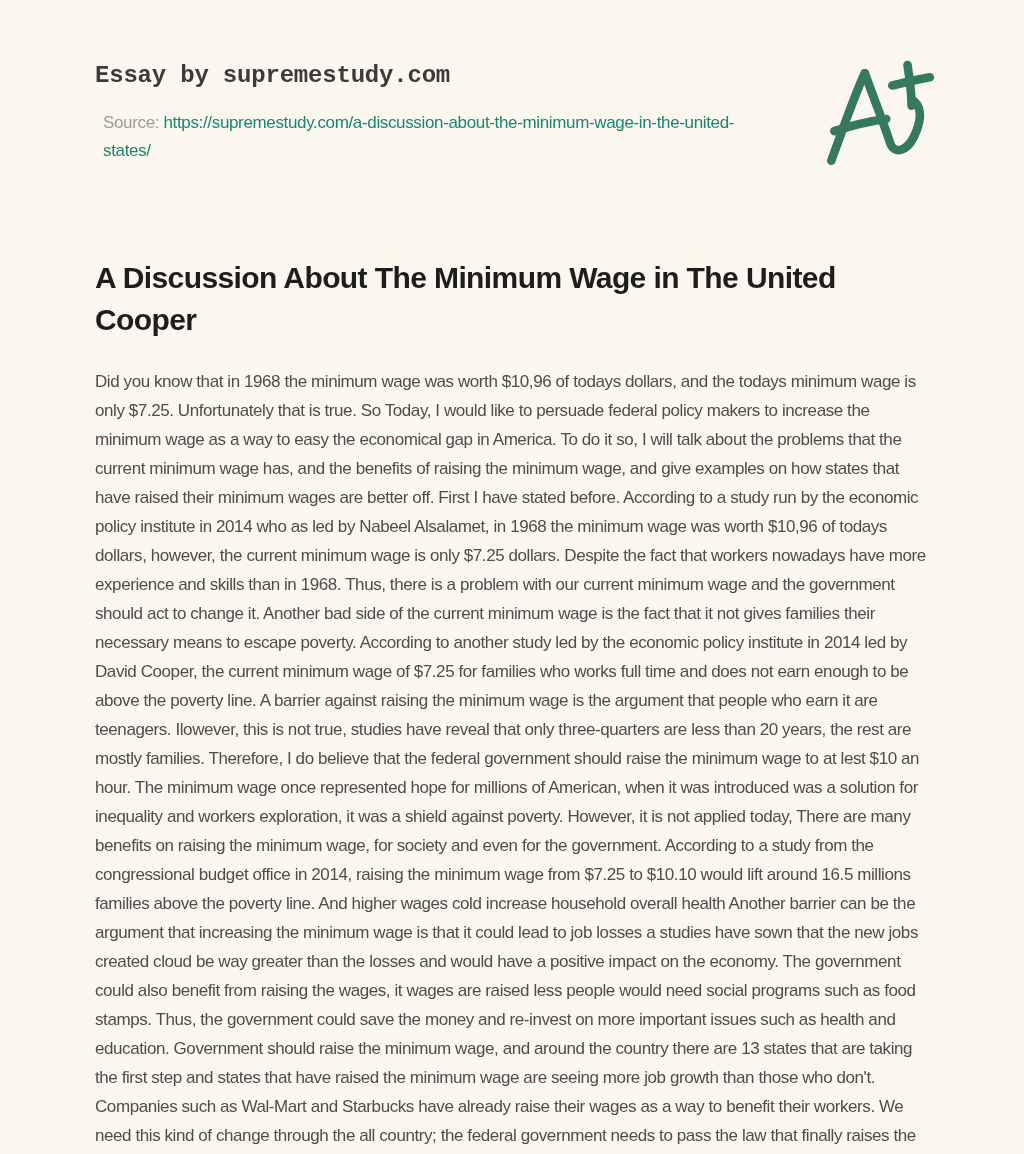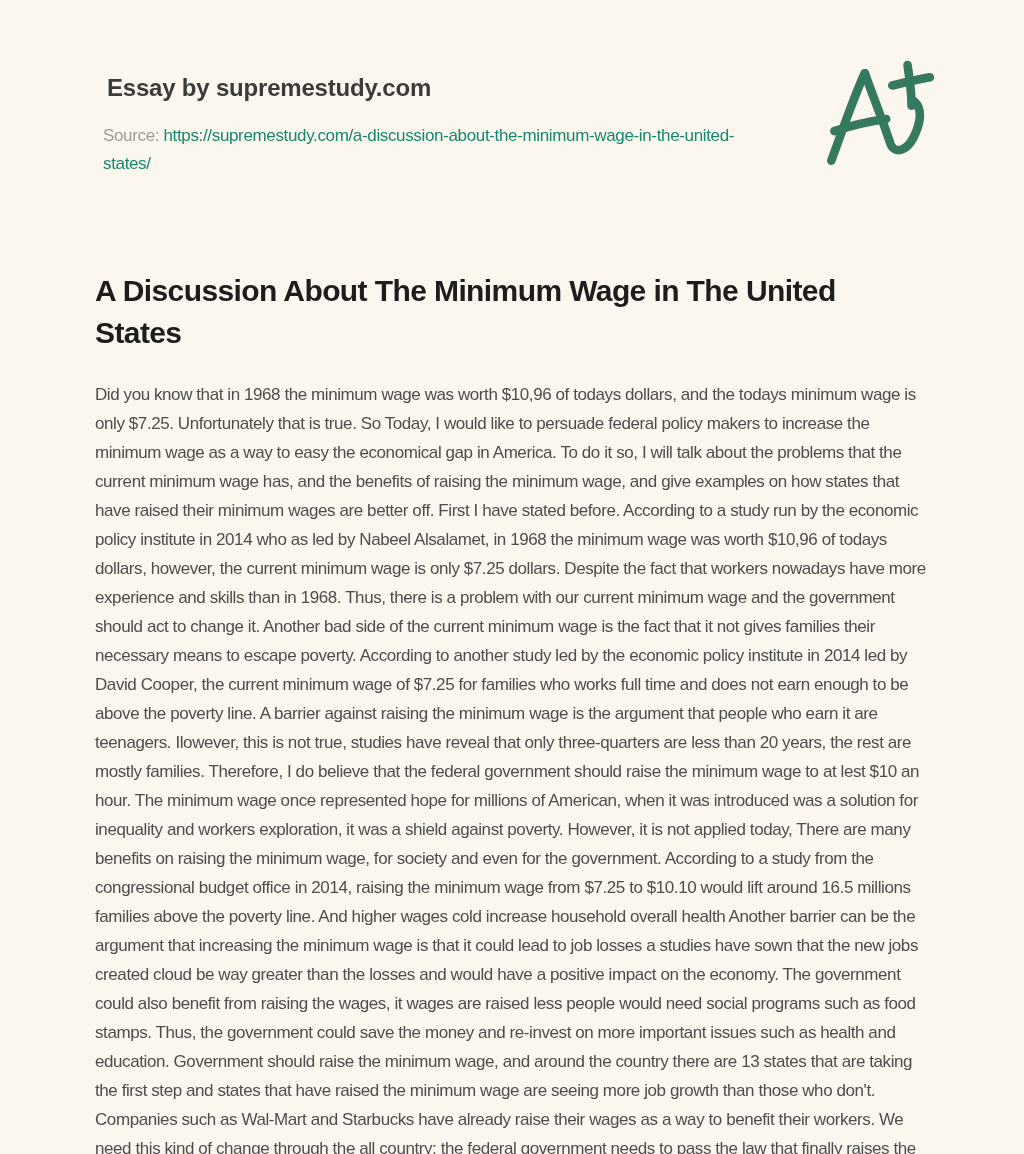--- a/index.html
+++ b/index.html
@@ -20,25 +20,26 @@
     font-family:"Liberation Sans", sans-serif;
     overflow:hidden;
   }
   .page{
     position:relative;
     width:1024px;
     height:1154px;
     padding:62px 96px 0 95px;
   }
   .site-header{
-    margin:12px;
+    margin:0;
     font-size:24px;
     font-weight:bold;
     letter-spacing:-0.2px;
     color:var(--header_text);
+    font-family:Liberation Mono, monospace;
   }
   .source{
     margin:20px 0 0 8px;
     max-width:648px;
     font-size:17px;
     line-height:28px;
     letter-spacing:-0.35px;
     color:var(--muted_text);
   }
   .source a{
@@ -88,17 +89,17 @@
       <path d="M50 13 C57 33 68 60 75 82 C79 93 91 90 98 76 C105 62 107 48 99 41"></path>
 
       <path d="M20 70 C38 64 56 60 71 58"></path>
 
       <path d="M77 25 C90 22 103 19 114 17"></path>
 
       <path d="M92 5 C94 18 96 32 96 45"></path>
     </g>
   </svg>
 
-  <h2 class="essay-title">A Discussion About The Minimum Wage in The United States</h2>
+  <h2 class="essay-title">A Discussion About The Minimum Wage in The United Cooper</h2>
 
   <p class="essay-body">Did you know that in 1968 the minimum wage was worth $10,96 of todays dollars, and the todays minimum wage is only $7.25. Unfortunately that is true. So Today, I would like to persuade federal policy makers to increase the minimum wage as a way to easy the economical gap in America. To do it so, I will talk about the problems that the current minimum wage has, and the benefits of raising the minimum wage, and give examples on how states that have raised their minimum wages are better off. First I have stated before. According to a study run by the economic policy institute in 2014 who as led by Nabeel Alsalamet, in 1968 the minimum wage was worth $10,96 of todays dollars, however, the current minimum wage is only $7.25 dollars. Despite the fact that workers nowadays have more experience and skills than in 1968. Thus, there is a problem with our current minimum wage and the government should act to change it. Another bad side of the current minimum wage is the fact that it not gives families their necessary means to escape poverty. According to another study led by the economic policy institute in 2014 led by David Cooper, the current minimum wage of $7.25 for families who works full time and does not earn enough to be above the poverty line. A barrier against raising the minimum wage is the argument that people who earn it are teenagers. Ilowever, this is not true, studies have reveal that only three-quarters are less than 20 years, the rest are mostly families. Therefore, I do believe that the federal government should raise the minimum wage to at lest $10 an hour. The minimum wage once represented hope for millions of American, when it was introduced was a solution for inequality and workers exploration, it was a shield against poverty. However, it is not applied today, There are many benefits on raising the minimum wage, for society and even for the government. According to a study from the congressional budget office in 2014, raising the minimum wage from $7.25 to $10.10 would lift around 16.5 millions families above the poverty line. And higher wages cold increase household overall health Another barrier can be the argument that increasing the minimum wage is that it could lead to job losses a studies have sown that the new jobs created cloud be way greater than the losses and would have a positive impact on the economy. The government could also benefit from raising the wages, it wages are raised less people would need social programs such as food stamps. Thus, the government could save the money and re-invest on more important issues such as health and education. Government should raise the minimum wage, and around the country there are 13 states that are taking the first step and states that have raised the minimum wage are seeing more job growth than those who don't. Companies such as Wal-Mart and Starbucks have already raise their wages as a way to benefit their workers. We need this kind of change through the all country; the federal government needs to pass the law that finally raises the wages for all so that the country can experience and social benefits. So there is not much indirect plans to raise the minimum wage, the solution would be both. It's of the government passing a law that makes mandatory on increasing the minimum wage in all states. Another way that the government could act is by giving incentives to business that act by themselves and raise the wage of their workers above the current minimum wage. In conclusion, I have talked why I do believe that the government should increase the minimum wage, to do it so I have talked about the problems of the current minimum wage and the benefits of raising it.</p>
 
 </div>
 
 </body></html>

